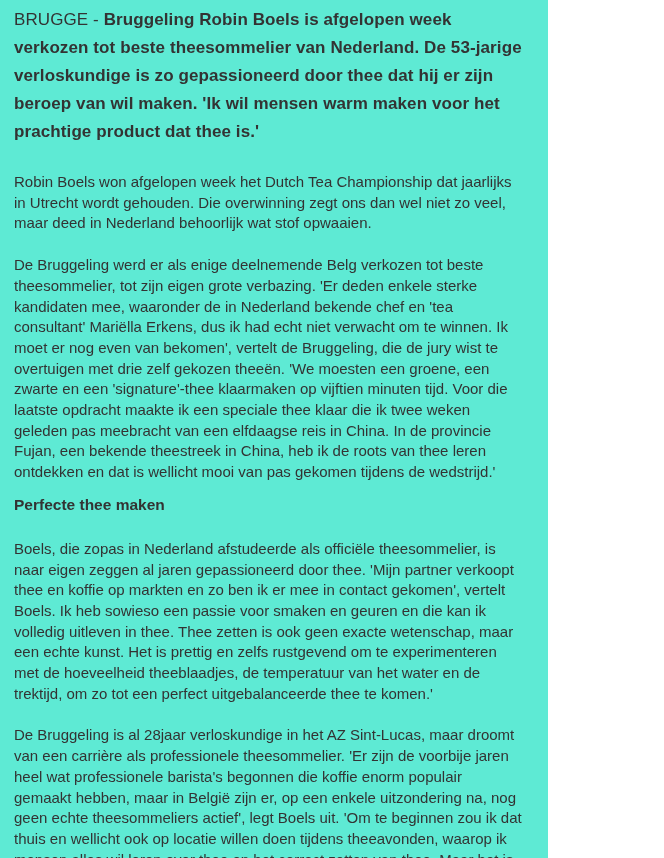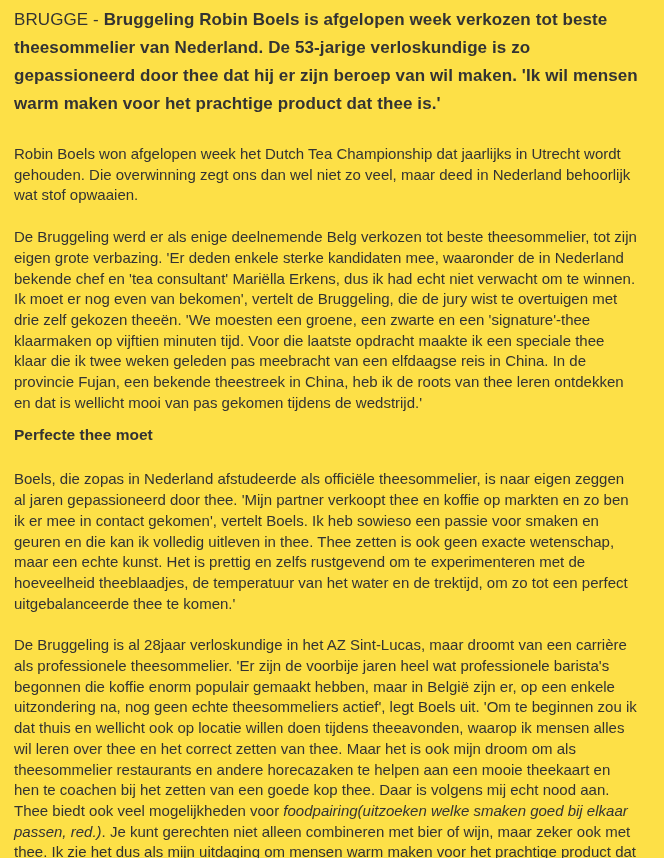--- a/index.html
+++ b/index.html
@@ -5,25 +5,25 @@
   * { margin: 0; padding: 0; box-sizing: border-box; }
   html, body { background: #ffffff; }
   body {
     width: 664px;
     height: 858px;
     overflow: hidden;
     font-family: "Liberation Sans", "DejaVu Sans", sans-serif;
     -webkit-font-smoothing: antialiased;
   }
   .page {
-    width: 664px;
+    width: 548px;
     height: 858px;
     padding: 6px 26px 0 14px;
     color: #333333;
-    background: #fde047;
+    background: #5eead4;
   }
   .lede {
     font-size: 17px;
     line-height: 28px;
     margin: 0 0 26px 0;
     letter-spacing: 0.1px;
   }
   .lede-location { font-weight: 400; }
   .lede-text { font-weight: 700; }
   .para {
@@ -43,20 +43,20 @@
 <body>
 
 <div class="page">
 
   <p class="lede"><span class="lede-location">BRUGGE - </span><span class="lede-text">Bruggeling Robin Boels is afgelopen week verkozen tot beste theesommelier van Nederland. De 53-jarige verloskundige is zo gepassioneerd door thee dat hij er zijn beroep van wil maken. 'Ik wil mensen warm maken voor het prachtige product dat thee is.'</span></p>
 
   <p class="para">Robin Boels won afgelopen week het Dutch Tea Championship dat jaarlijks in Utrecht wordt gehouden. Die overwinning zegt ons dan wel niet zo veel, maar deed in Nederland behoorlijk wat stof opwaaien.</p>
 
   <p class="para">De Bruggeling werd er als enige deelnemende Belg verkozen tot beste theesommelier, tot zijn eigen grote verbazing. 'Er deden enkele sterke kandidaten mee, waaronder de in Nederland bekende chef en 'tea consultant' Mariëlla Erkens, dus ik had echt niet verwacht om te winnen. Ik moet er nog even van bekomen', vertelt de Bruggeling, die de jury wist te overtuigen met drie zelf gekozen theeën. 'We moesten een groene, een zwarte en een 'signature'-thee klaarmaken op vijftien minuten tijd. Voor die laatste opdracht maakte ik een speciale thee klaar die ik twee weken geleden pas meebracht van een elfdaagse reis in China. In de provincie Fujan, een bekende theestreek in China, heb ik de roots van thee leren ontdekken en dat is wellicht mooi van pas gekomen tijdens de wedstrijd.'</p>
 
-  <p class="subhead">Perfecte thee moet</p>
+  <p class="subhead">Perfecte thee maken</p>
 
   <p class="para">Boels, die zopas in Nederland afstudeerde als officiële theesommelier, is naar eigen zeggen al jaren gepassioneerd door thee. 'Mijn partner verkoopt thee en koffie op markten en zo ben ik er mee in contact gekomen', vertelt Boels. Ik heb sowieso een passie voor smaken en geuren en die kan ik volledig uitleven in thee. Thee zetten is ook geen exacte wetenschap, maar een echte kunst. Het is prettig en zelfs rustgevend om te experimenteren met de hoeveelheid theeblaadjes, de temperatuur van het water en de trektijd, om zo tot een perfect uitgebalanceerde thee te komen.'</p>
 
 
   <p class="para"><span>De Bruggeling is al 28jaar verloskundige in het AZ Sint-Lucas, maar droomt van een carrière als professionele theesommelier. 'Er zijn de voorbije jaren heel wat professionele barista's begonnen die koffie enorm populair gemaakt hebben, maar in België zijn er, op een enkele uitzondering na, nog geen echte theesommeliers actief', legt Boels uit. 'Om te beginnen zou ik dat thuis en wellicht ook op locatie willen doen tijdens theeavonden, waarop ik mensen alles wil leren over thee en het correct zetten van thee. Maar het is ook mijn droom om als theesommelier restaurants en andere horecazaken te helpen aan een mooie theekaart en hen te coachen bij het zetten van een goede kop thee. Daar is volgens mij echt nood aan. Thee biedt ook veel mogelijkheden voor </span><em>foodpairing(uitzoeken welke smaken goed bij elkaar passen, red.)</em><span>. Je kunt gerechten niet alleen combineren met bier of wijn, maar zeker ook met thee. Ik zie het dus als mijn uitdaging om mensen warm maken voor het prachtige product dat thee is.'</span></p>
 
 </div>
 
 </body></html>

